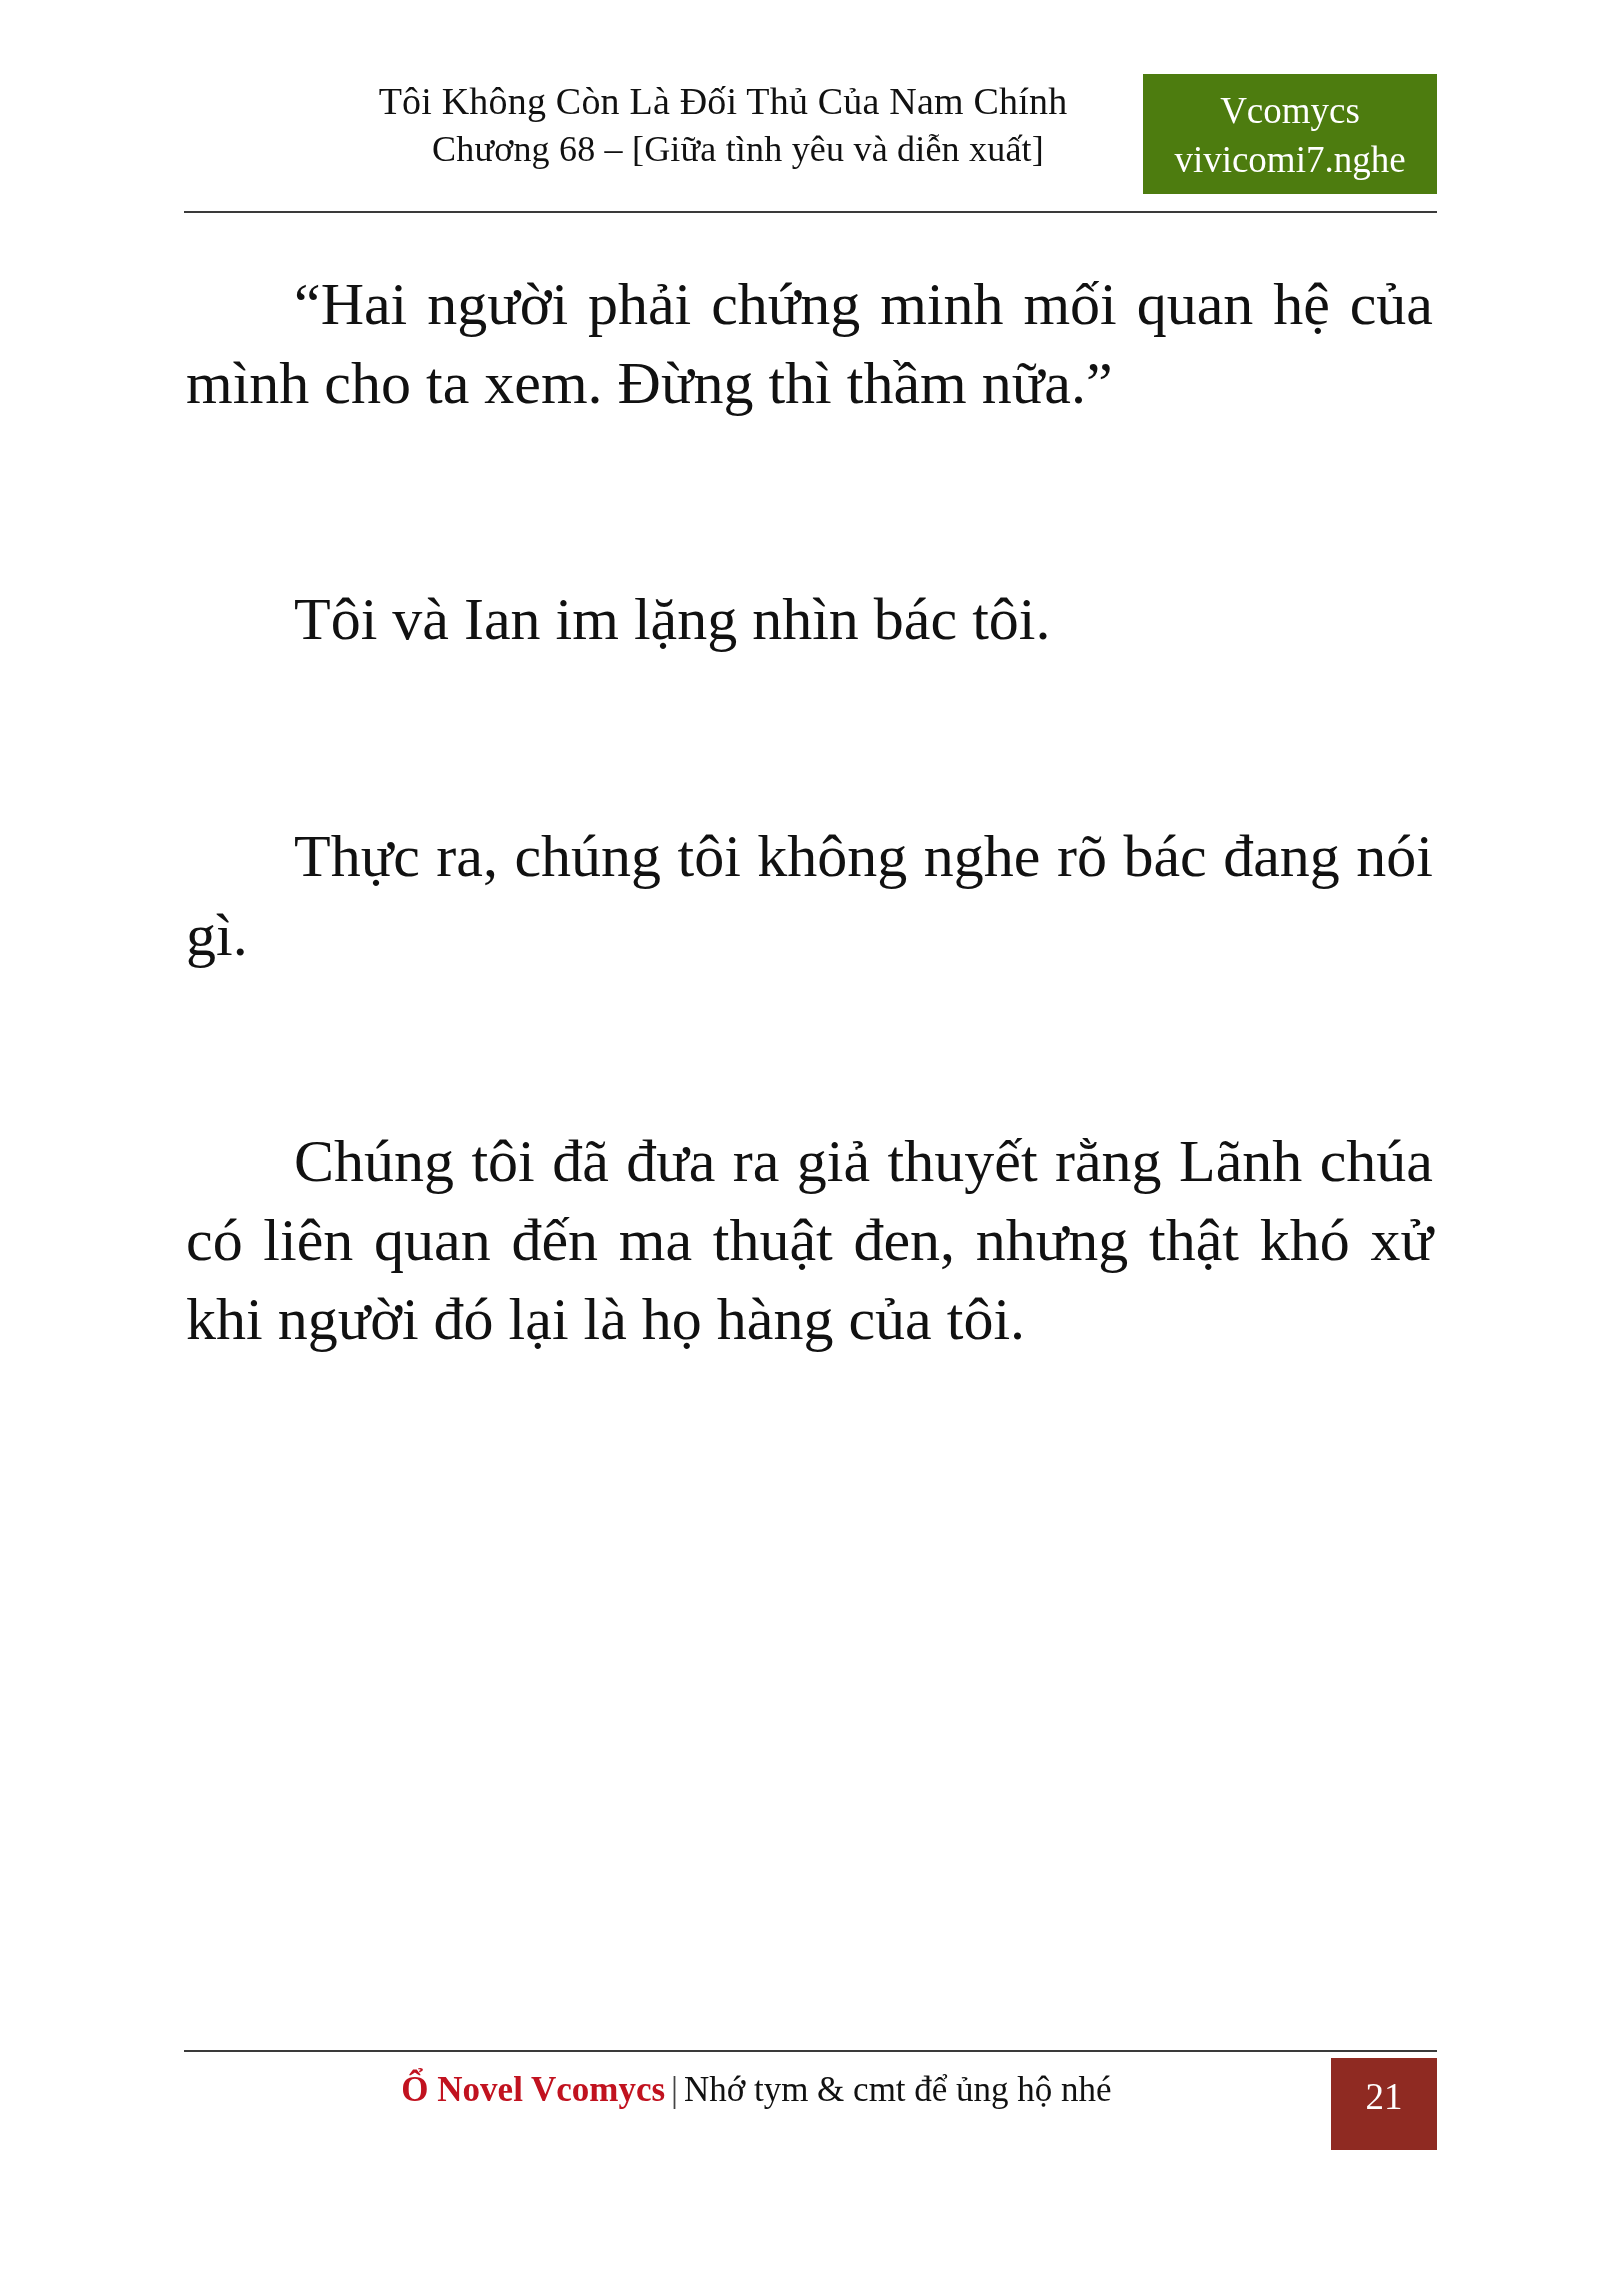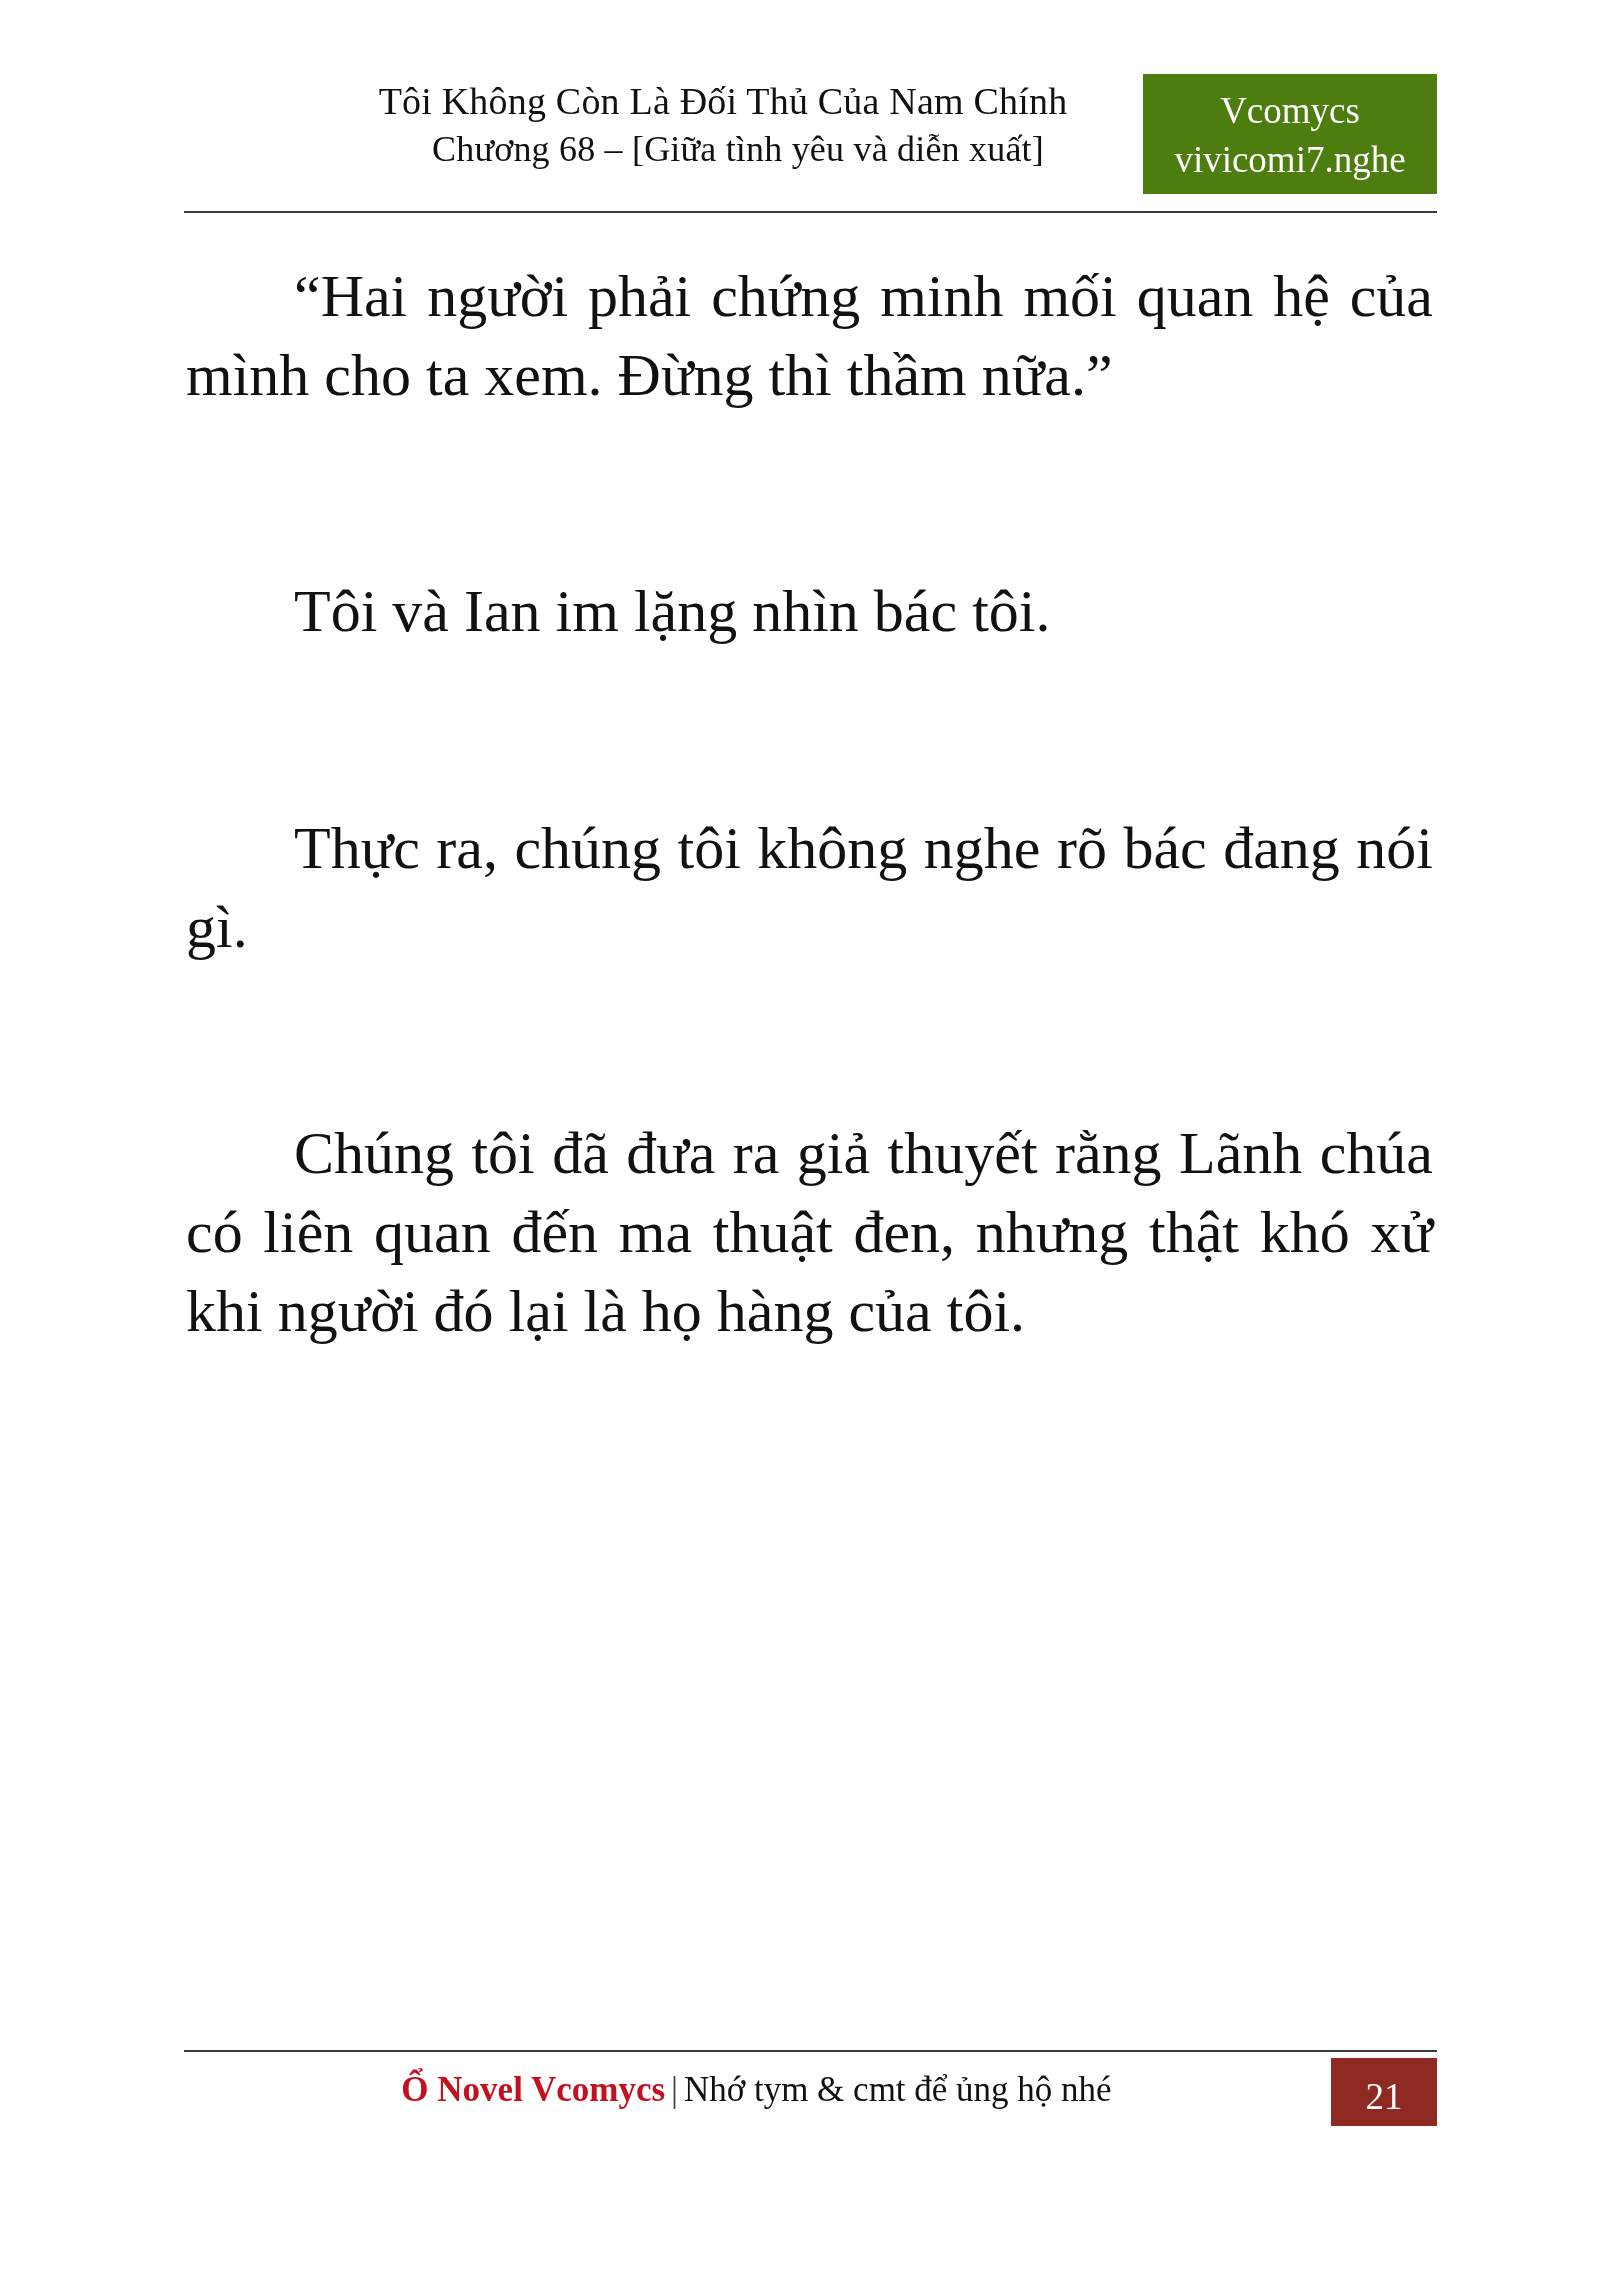--- a/index.html
+++ b/index.html
@@ -76,21 +76,21 @@
   .content {
     position: absolute;
     left: 186px;
     top: 257px;
     width: 1247px;
     font-size: 60px;
     line-height: 1.32;
     color: #111111;
   }
   .para {
-    margin: 0 0 59px 0;
+    margin: 8px 0 59px 0;
     text-align: justify;
     text-justify: inter-word;
     text-indent: 108px;
   }
   .para:last-child { margin-bottom: 0; }
   .para.gap-lg { margin-bottom: 157px; }
   .para.gap-md { margin-bottom: 147px; }
 
   
   .footer {
@@ -129,21 +129,21 @@
     padding: 0 5.9px;
   }
   .footer-note {
     color: #111111;
   }
   .page-number-box {
     position: absolute;
     right: 0;
     top: 5.9px;
     width: 106px;
-    height: 68px;
+    height: 92px;
     background: #8f2a22;
     color: #ffffff;
     font-size: 37px;
     text-align: center;
     line-height: 78px;
   }
 
   
   .watermark {
     position: absolute;

